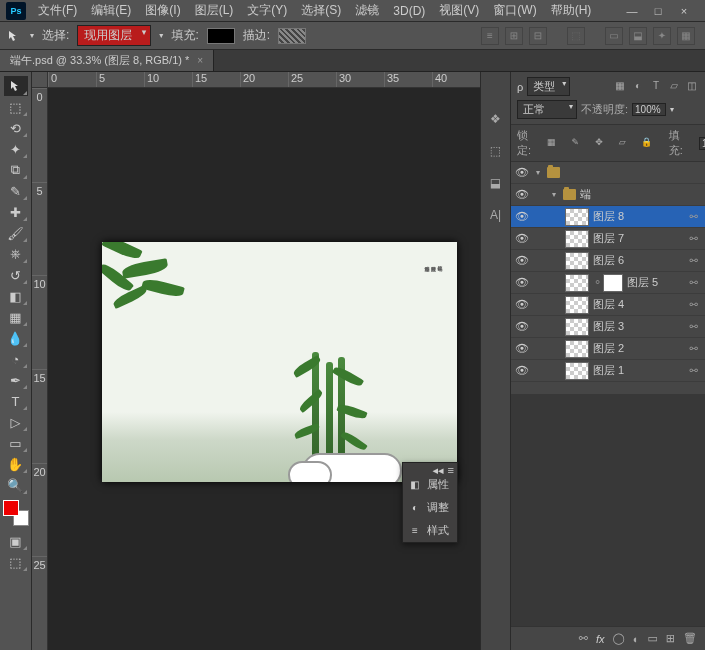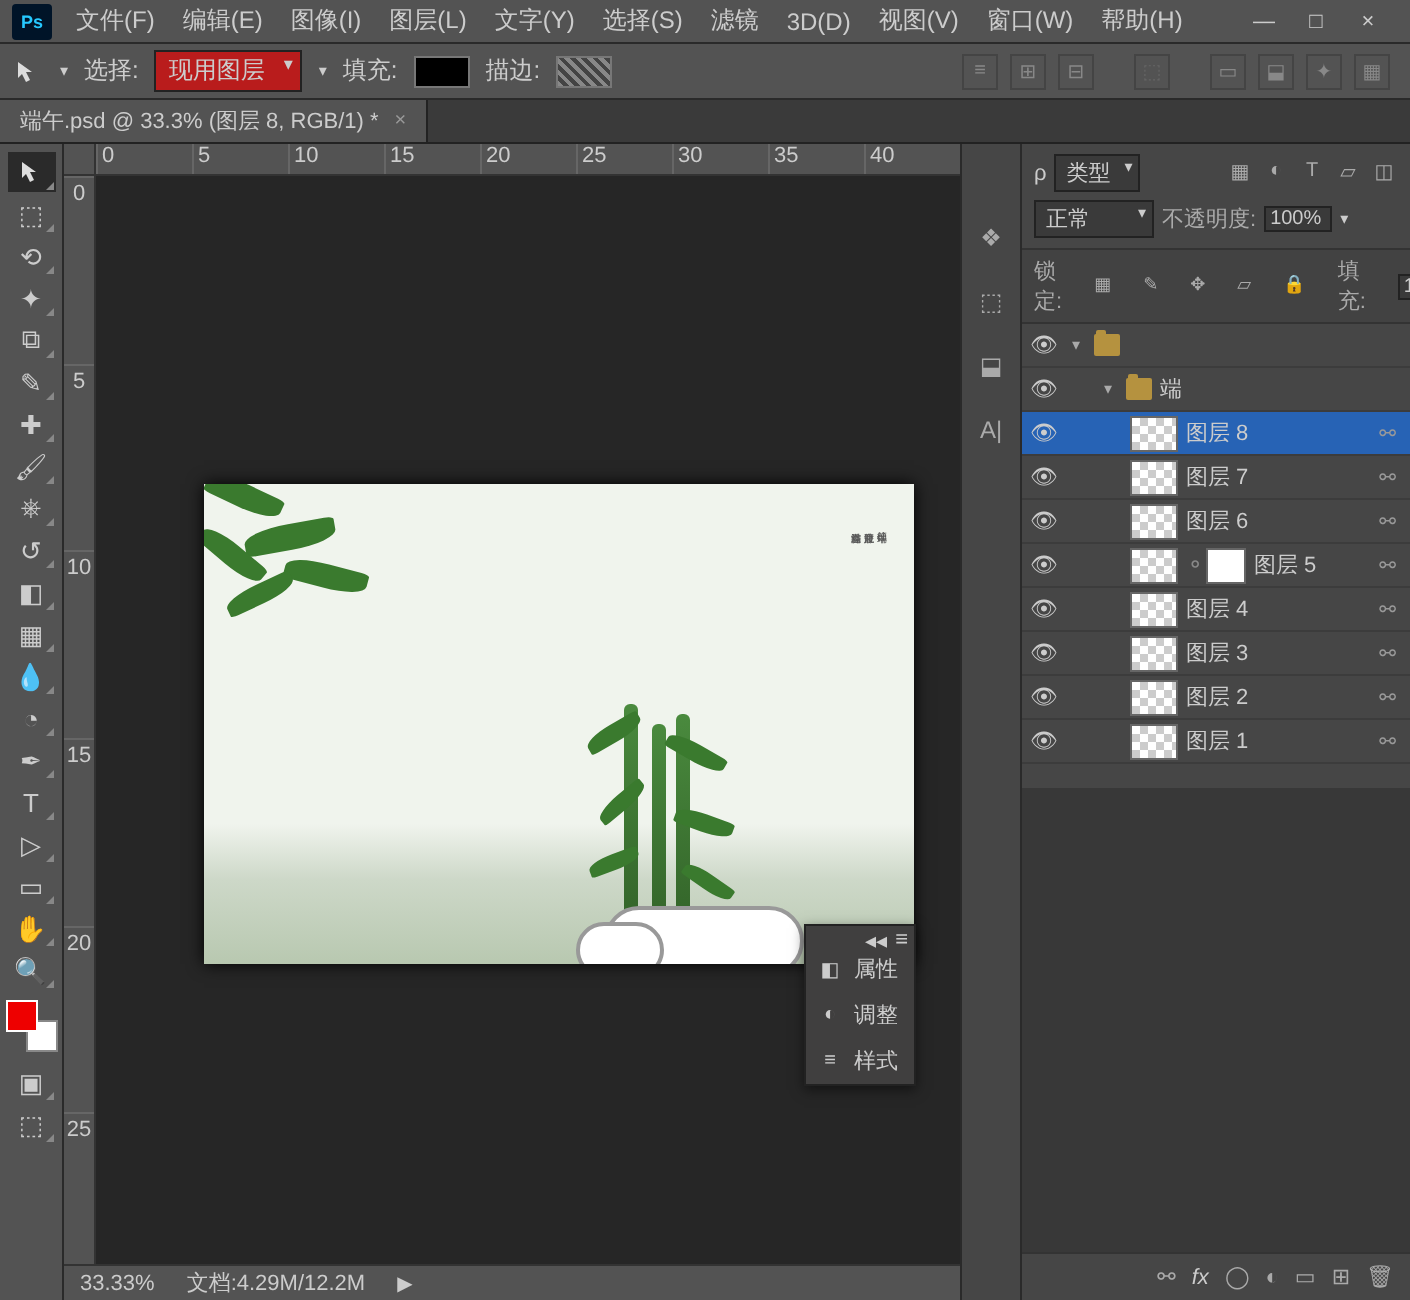--- a/index.html
+++ b/index.html
@@ -234,25 +234,20 @@
       <div class="ctx-row">
           <span class="ctx-ic">◐</span>
           <span>调整</span>
         </div>
       <div class="ctx-row">
           <span class="ctx-ic">≡</span>
           <span>样式</span>
         </div>
     </div>
 
-    <div class="status">
-      <span>33.33%</span>
-      <span>文档:4.29M/12.2M</span>
-      <span class="arrow">▶</span>
-    </div>
   </div>
 
   <div class="side-collapsed">
     <div class="cic">❖</div>
     <div class="cic">⬚</div>
     <div class="cic">⬓</div>
     <div class="cic">A|</div>
   </div>
 
   <div class="panels">

